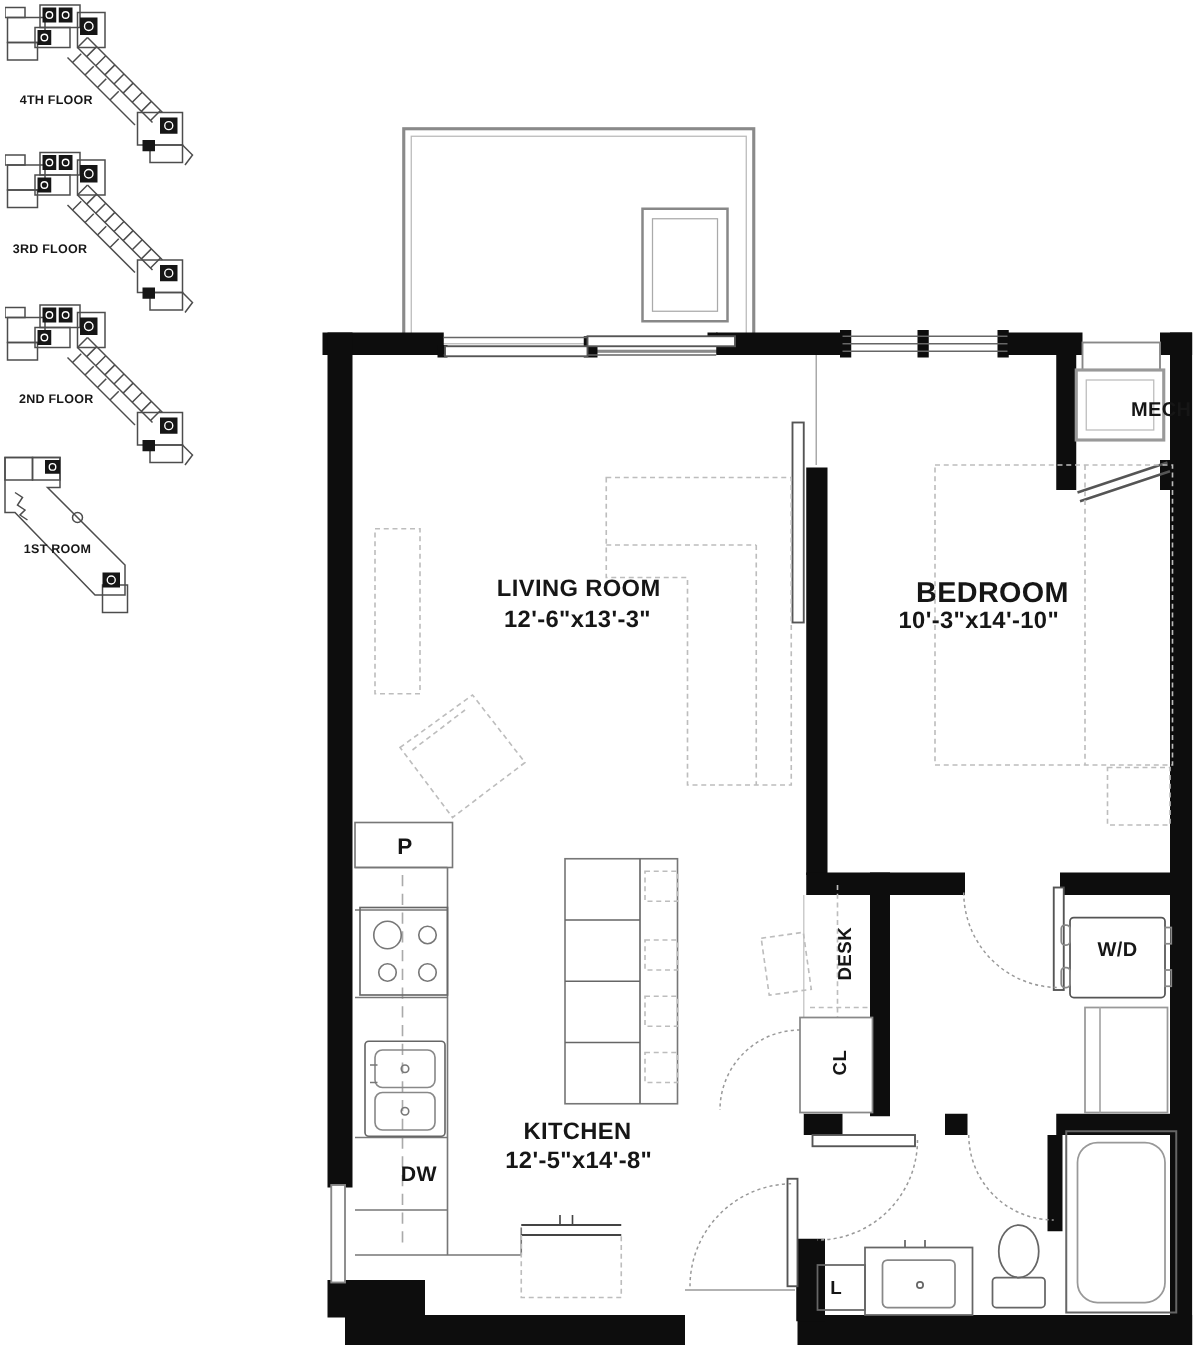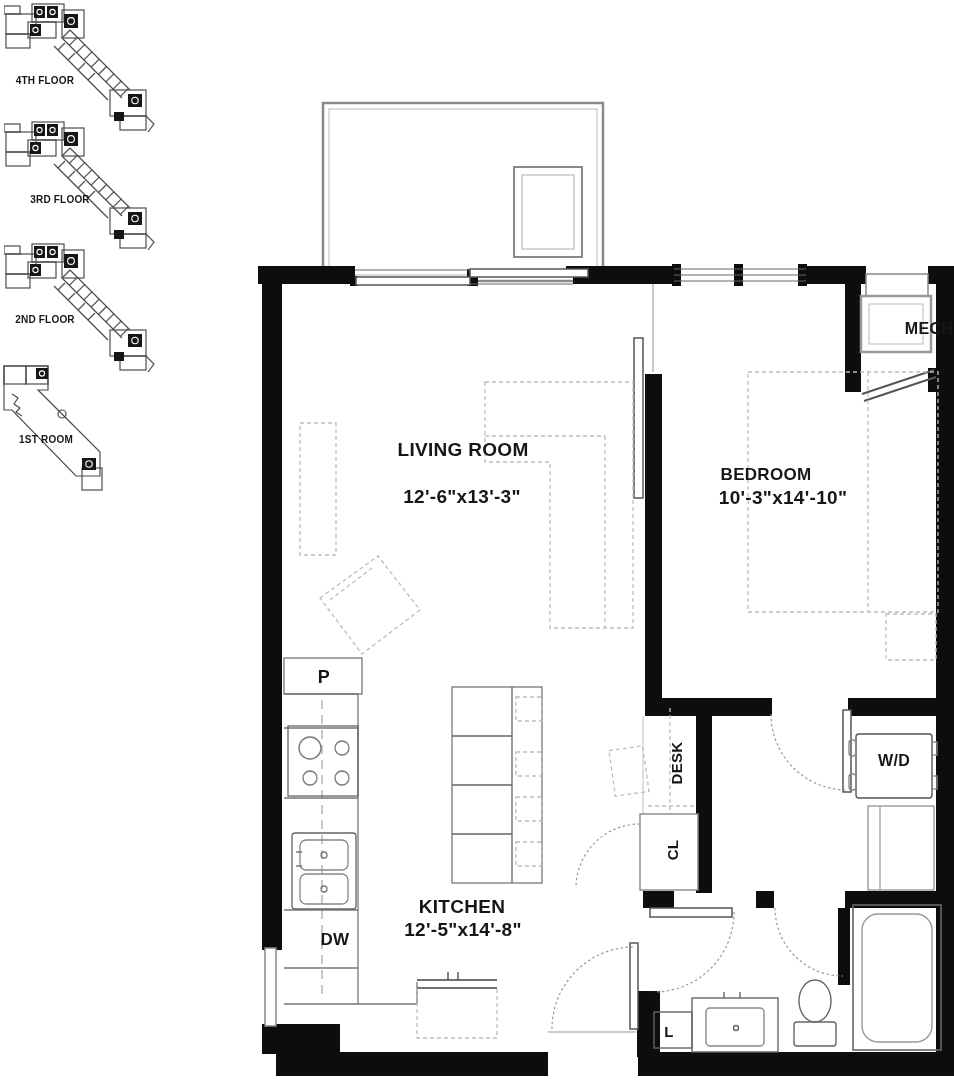--- a/index.html
+++ b/index.html
@@ -227,28 +227,28 @@
   <g>
     <rect x="640" y="814" width="58" height="76" fill="#ffffff" stroke="#888888" stroke-width="1.4"></rect>
   </g>
 
   <g>
     <rect x="265" y="948" width="11" height="78" fill="#ffffff" stroke="#888888" stroke-width="1.5"></rect>
   </g>
 </svg>
 
 <div class="lbl floorlbl" style="left:45px;top:81px;">4TH FLOOR</div>
-<div class="lbl floorlbl" style="left:60px;top:200px;">3RD FLOOR</div>
+<div class="lbl floorlbl" style="left:40px;top:200px;">3RD FLOOR</div>
 <div class="lbl floorlbl" style="left:45px;top:320px;">2ND FLOOR</div>
 <div class="lbl floorlbl" style="left:46px;top:440px;">1ST ROOM</div>
 
-<div class="lbl" style="left:463px;top:449px;font-size:19px;text-align:right;">LIVING ROOM</div>
+<div class="lbl" style="left:463px;top:471px;font-size:19px;text-align:right;">LIVING ROOM</div>
 <div class="lbl" style="left:462px;top:496px;font-size:19px;">12'-6"x13'-3"</div>
 
-<div class="lbl" style="left:766px;top:474px;font-size:17px;">BEDROOM</div>
+<div class="lbl" style="left:794px;top:474px;font-size:23px;">BEDROOM</div>
 <div class="lbl" style="left:783px;top:497px;font-size:19px;">10'-3"x14'-10"</div>
 
 <div class="lbl" style="left:462px;top:906px;font-size:19px;">KITCHEN</div>
 <div class="lbl" style="left:463px;top:929px;font-size:19px;">12'-5"x14'-8"</div>
 
 <div class="lbl" style="left:905px;top:329px;font-size:16px;padding-left:48px;">MECH</div>
 <div class="lbl" style="left:894px;top:761px;font-size:16px;">W/D</div>
 <div class="lbl rot" style="left:676px;top:763px;font-size:15px;">DESK</div>
 <div class="lbl rot" style="left:672px;top:850px;font-size:15px;">CL</div>
 <div class="lbl" style="left:324px;top:677px;font-size:18px;">P</div>

